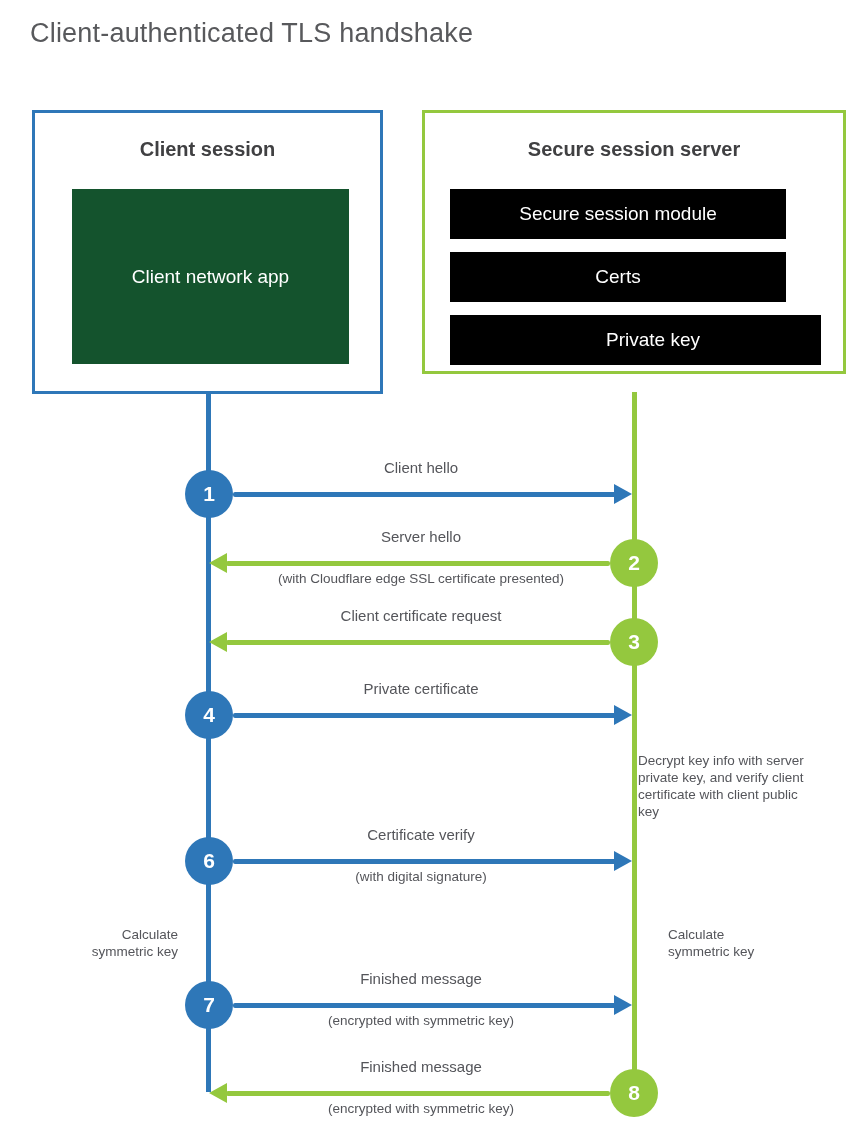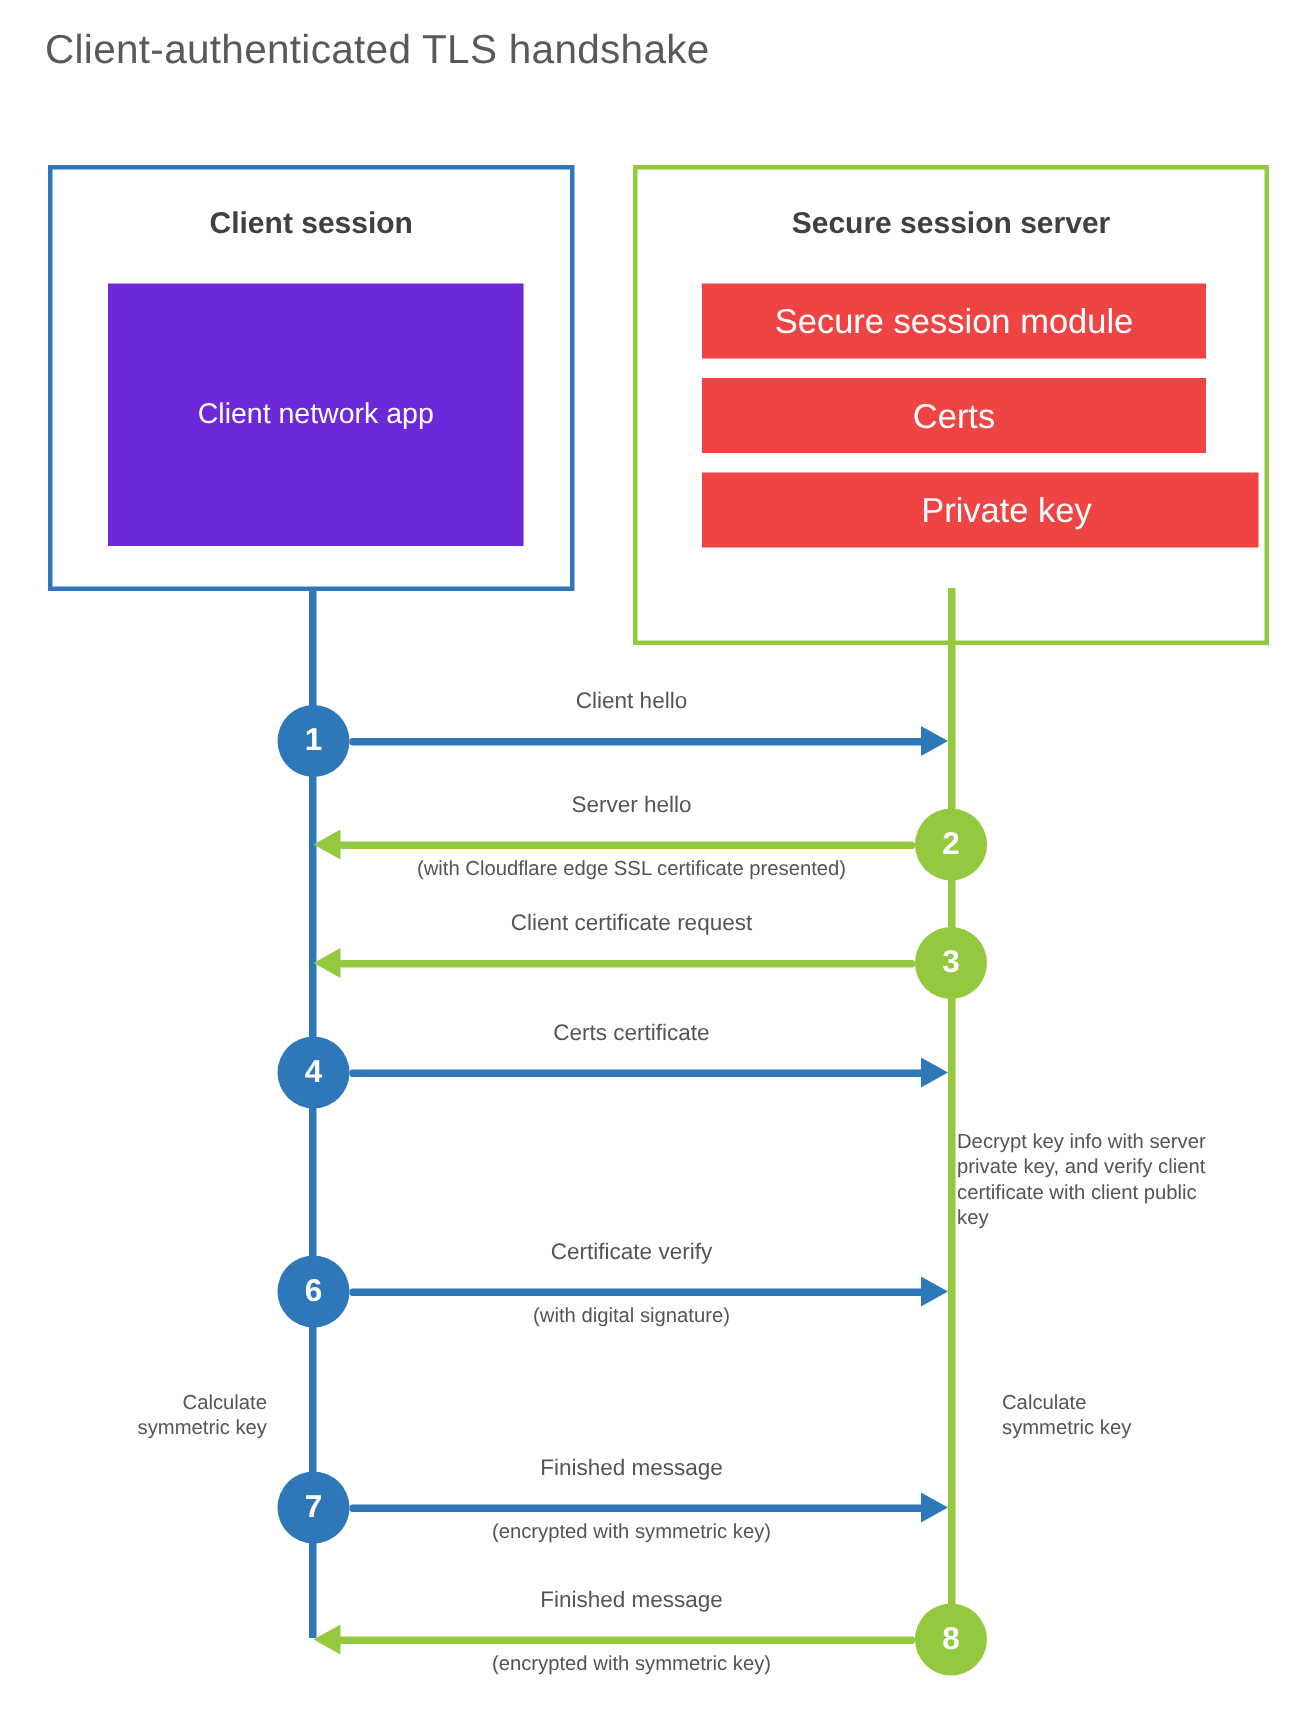--- a/index.html
+++ b/index.html
@@ -24,59 +24,59 @@
   }
   
   .entity-box {
     position: absolute;
     top: 110px;
     background: #ffffff;
     border: 3px solid;
     box-sizing: border-box;
   }
   .entity-box.client { left: 32px;  width: 351px; height: 284px; border-color: #2e77b8; }
-  .entity-box.server { left: 422px; width: 424px; height: 320px; border-color: #94c83e; }
+  .entity-box.server { left: 422px; width: 424px; height: 264px; border-color: #94c83e; }
   .entity-title {
     position: absolute;
     left: 0; right: 0;
     top: 25px;
     text-align: center;
     font-size: 20px;
     font-weight: bold;
     color: #404042;
   }
   .client-app-rect {
     position: absolute;
     left: 37px;
     top: 76px;
     width: 277px;
     height: 175px;
-    background: #6d28d9;
+    background: #14532d;
     display: flex;
     align-items: center;
     justify-content: center;
     text-align: center;
   }
   .client-app-rect .rect-label {
     width: 160px;
     color: #ffffff;
     font-size: 19px;
     line-height: 26px;
   }
   .server-bar {
     position: absolute;
-    left: 43px;
+    left: 25px;
     width: 336px;
     height: 50px;
-    background: #ef4444;
+    background: #000000;
     display: flex;
     align-items: center;
     justify-content: center;
     color: #ffffff;
-    font-size: 23px;
+    font-size: 19px;
   }
   .server-bar.b0 { top: 76px; }
   .server-bar.b1 { top: 139px; }
   .server-bar.b2 { top: 202px; padding-left: 35px; }
   
   .lifeline {
     position: absolute;
     width: 5px;
   }
   .lifeline.blue  { left: 206px; top: 392px; height: 700px; background: #2e77b8; }
@@ -190,21 +190,21 @@
   </div>
 
   <div class="step" style="top:592px">
     <div class="step-label">Client certificate request</div>
     <div class="arrow-line left"></div>
     <div class="arrow-head left"></div>
     <div class="badge green">3</div>
   </div>
 
   <div class="step" style="top:665px">
-    <div class="step-label">Certs certificate</div>
+    <div class="step-label">Private certificate</div>
     <div class="arrow-line right"></div>
     <div class="arrow-head right"></div>
     <div class="badge blue">4</div>
   </div>
 
 
   <div class="step" style="top:811px">
     <div class="step-label">Certificate verify</div>
     <div class="arrow-line right"></div>
     <div class="arrow-head right"></div>

